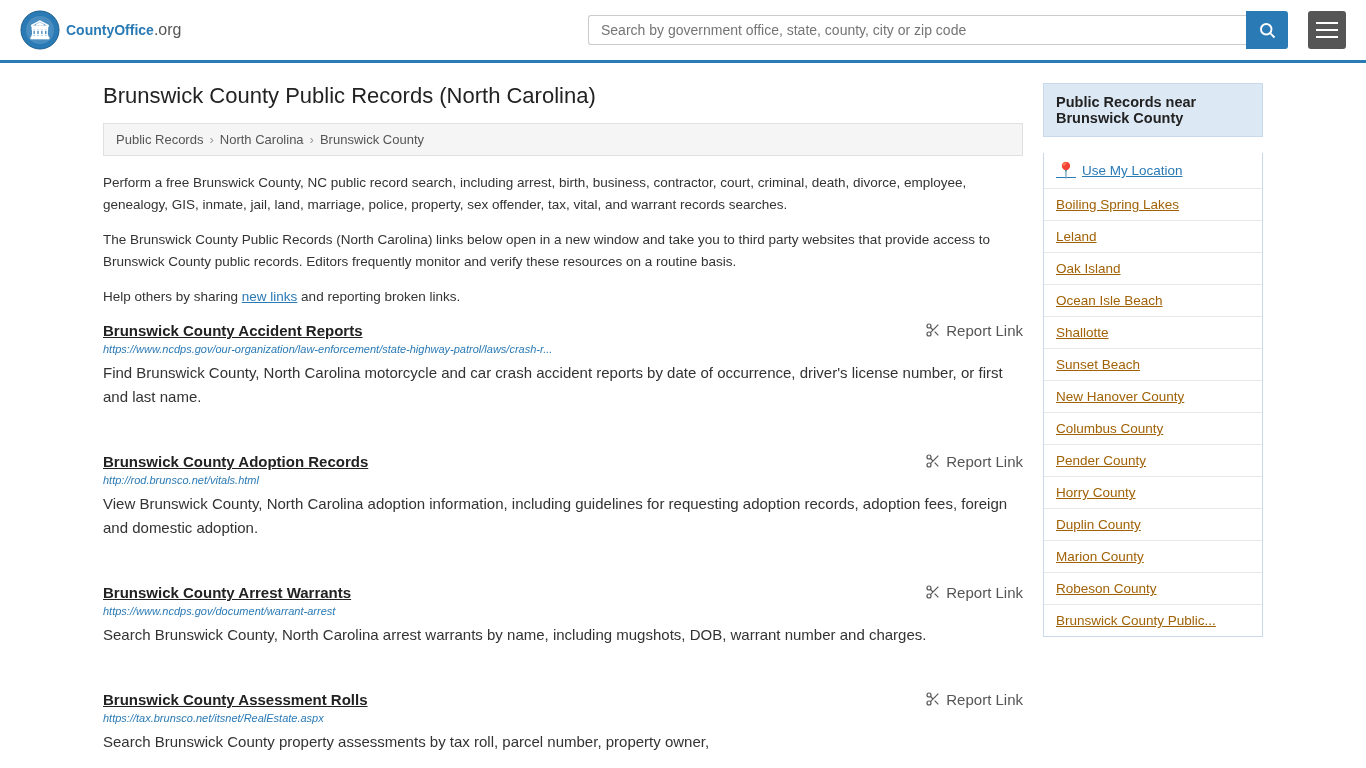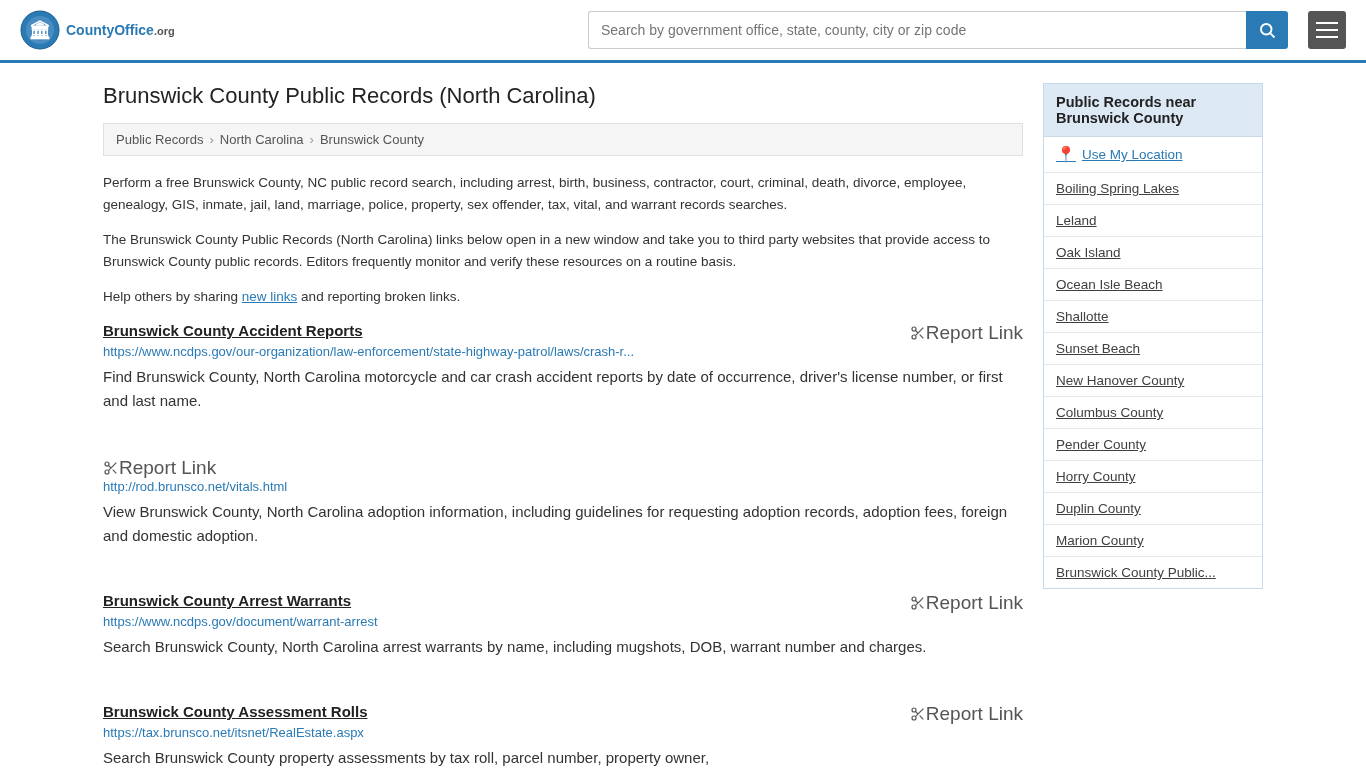--- a/index.html
+++ b/index.html
@@ -26,21 +26,21 @@
     }
     #search-area {
       flex: 1;
       display: flex;
       align-items: center;
       max-width: 700px;
       margin-left: auto;
     }
     #search-input {
       flex: 1;
-      height: 38px;
+      height: 30px;
       border: 1px solid #ccc;
       border-right: none;
       padding: 0 12px;
       font-size: 14px;
       outline: none;
       border-radius: 3px 0 0 3px;
     }
     #search-button {
       width: 42px;
       height: 38px;
@@ -142,61 +142,63 @@
       margin-bottom: 4px;
     }
     .record-header {
       display: flex;
       justify-content: space-between;
       align-items: flex-start;
     }
     .report-link {
       display: flex;
       align-items: center;
+      gap: 5px;
       color: #555;
-      font-size: 19px;
+      font-size: 15px;
       cursor: pointer;
       white-space: nowrap;
       flex-shrink: 0;
       justify-content: center;
     }
     .record-url {
       color: #2a7ab5;
-      font-size: 13px;
+      font-size: 11px;
       margin-bottom: 6px;
       word-break: break-all;
+      font-style: italic;
     }
     .record-desc {
       font-size: 15px;
       line-height: 1.6;
       color: #333;
     }
 
     
     #sidebar-title {
       background: #dce9f5;
       padding: 10px 12px;
       font-size: 14.5px;
       font-weight: bold;
       color: #222;
-      margin-bottom: 0;
+      margin-bottom: 16px;
       border: 1px solid #c8daea;
     }
     #sidebar-list {
       border: 1px solid #c8daea;
       border-top: none;
     }
     .sidebar-item {
       padding: 8px 12px;
       border-bottom: 1px solid #e8e8e8;
       font-size: 13.5px;
     }
     .sidebar-item:last-child { border-bottom: none; }
     .sidebar-item a {
-      color: #404040;
+      color: #a16207;
       text-decoration: underline;
       cursor: pointer;
     }
     .sidebar-item.location {
       display: flex;
       align-items: center;
       gap: 6px;
       color: #2a7ab5;
       cursor: pointer;
       text-decoration: underline;
@@ -210,21 +212,21 @@
 <body>
 
 <div id="header">
   <div id="logo-area">
     <svg id="logo-icon" viewBox="0 0 40 40" xmlns="http://www.w3.org/2000/svg">
       <circle cx="20" cy="20" r="19" fill="#2a7ab5" stroke="#1a5a8a" stroke-width="1"></circle>
       <circle cx="20" cy="20" r="14" fill="#fff" opacity="0.15"></circle>
       <text x="20" y="26" text-anchor="middle" font-size="18" fill="#fff" font-weight="bold">🏛</text>
     </svg>
     <span>
-      <span style="color:#2a7ab5;font-weight:bold;">CountyOffice</span><span style="color:#555;font-size:11px;font-weight:bold;">.org</span>
+      <span style="color:#2a7ab5;font-weight:bold;">CountyOffice</span><span style="color:#555;font-size:16px;">.org</span>
     </span>
   </div>
 
   <div id="search-area">
     <input id="search-input" type="text" placeholder="Search by government office, state, county, city or zip code" style="">
     <button id="search-button">
       <svg width="18" height="18" viewBox="0 0 24 24" fill="none" stroke="#fff" stroke-width="2.5">
         <circle cx="11" cy="11" r="7"></circle>
         <line x1="16.5" y1="16.5" x2="22" y2="22"></line>
       </svg>
@@ -272,20 +274,21 @@
             </svg>
             <span>Report Link</span>
           </div>
         </div>
         <div class="record-url">https://www.ncdps.gov/our-organization/law-enforcement/state-highway-patrol/laws/crash-r...</div>
         <p class="record-desc">Find Brunswick County, North Carolina motorcycle and car crash accident reports by date of occurrence, driver's license number, or first and last name.</p>
       </div>
 
       <div class="record-item">
         <div class="record-header">
+          <a class="record-title" href="#">Brunswick County Adoption Records</a>
           <div class="report-link">
             <svg width="16" height="16" viewBox="0 0 24 24" fill="none" stroke="#555" stroke-width="1.8">
               <circle cx="6" cy="6" r="3"></circle>
               <circle cx="6" cy="18" r="3"></circle>
               <line x1="20" y1="4" x2="8.12" y2="15.88"></line>
               <line x1="14.47" y1="14.48" x2="20" y2="20"></line>
               <line x1="8.12" y1="8.12" x2="12" y2="12"></line>
             </svg>
             <span>Report Link</span>
           </div>
@@ -372,18 +375,21 @@
       <div class="sidebar-item">
         <a href="#">Horry County</a>
       </div>
       <div class="sidebar-item">
         <a href="#">Duplin County</a>
       </div>
       <div class="sidebar-item">
         <a href="#">Marion County</a>
       </div>
       <div class="sidebar-item">
+        <a href="#">Robeson County</a>
+      </div>
+      <div class="sidebar-item">
         <a href="#">Brunswick County Public...</a>
       </div>
 
     </div>
   </div>
 </div>
 
 </body></html>

